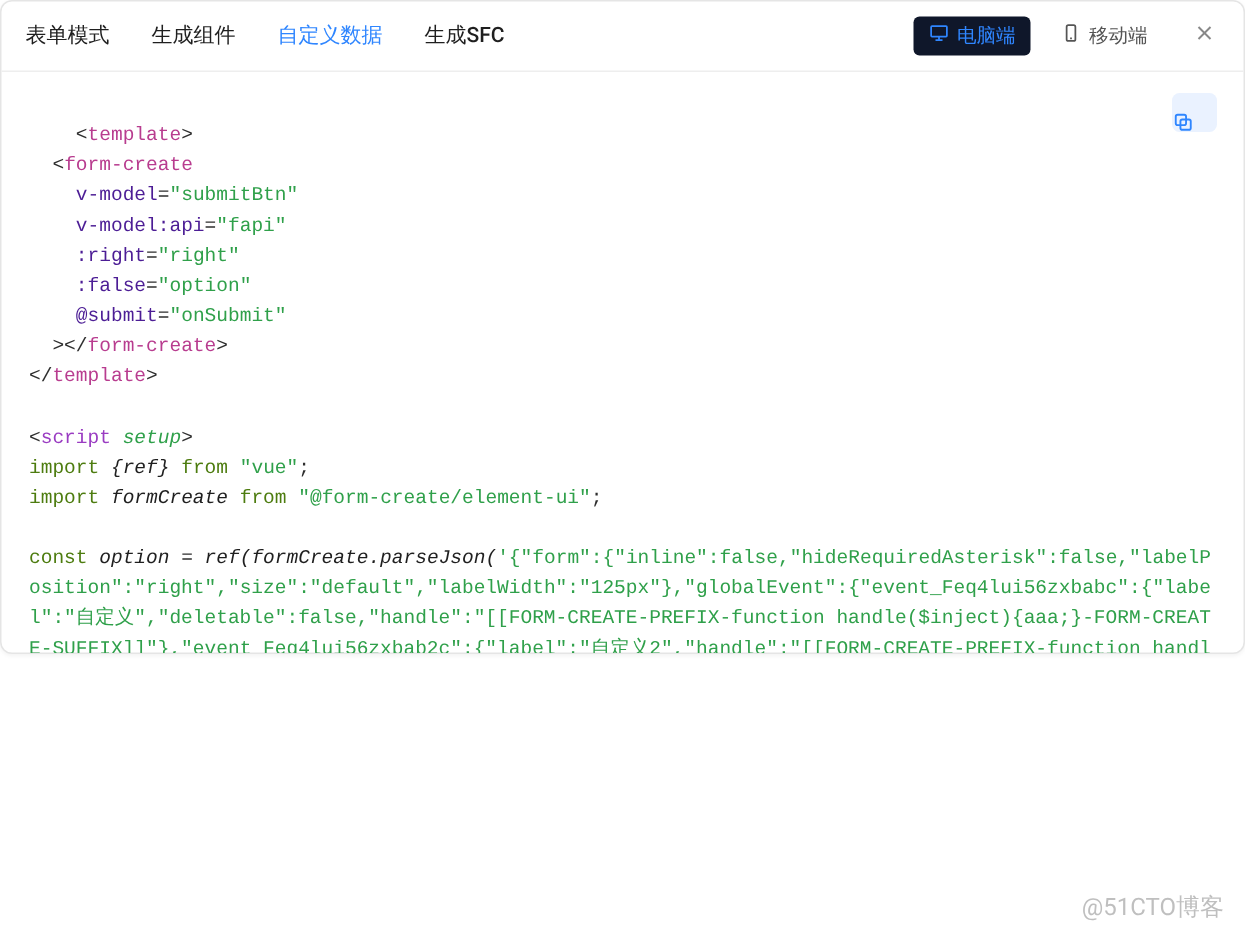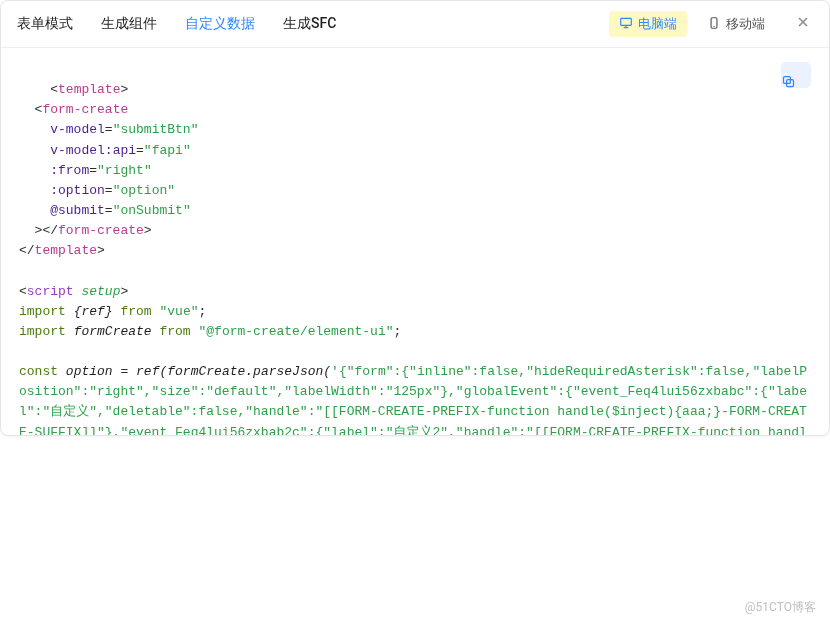--- a/index.html
+++ b/index.html
@@ -52,22 +52,23 @@
       display: inline-flex;
       align-items: center;
       gap: 5px;
       font-size: 13px;
       padding: 4px 10px;
       border-radius: 4px;
       cursor: pointer;
       color: #555;
     }
     .device-btn.active {
-      background: #fef9c3;
+      background: #0f172a;
       color: #2f86ff;
+      font-family: Liberation Mono, monospace;
     }
     .device-btn svg { width: 14px; height: 14px; }
     .close-btn {
       width: 20px;
       height: 20px;
       display: flex;
       align-items: center;
       justify-content: center;
       cursor: pointer;
       color: #888;
@@ -97,21 +98,21 @@
       display: flex;
       align-items: center;
       justify-content: center;
       cursor: pointer;
     }
     .copy-btn svg { width: 15px; height: 15px; }
     .watermark {
       position: absolute;
       bottom: 6px;
       right: 14px;
-      font-size: 12px;
+      font-size: 16px;
       color: #bfbfbf;
     }
     
     .t-punct { color: #2e2e2e; }
     .t-tag { color: #b83c8f; }      
     .t-attr { color: #4c1d95; }     
     .t-str { color: #2fa04a; }      
     .t-kw { color: #4d7c0f; }
     .t-var { color: #1f1f1f; font-style: italic; }
     .t-script { color: #9a3cc2; }
@@ -165,22 +166,22 @@
       <span>
         <svg viewBox="0 0 24 24" fill="none" stroke="currentColor" stroke-width="2">
             <rect x="9" y="9" width="11" height="11" rx="2"></rect>
             <rect x="4" y="4" width="11" height="11" rx="2"></rect>
           </svg>
       </span>
     </div><span class="t-punct">&lt;</span><span class="t-tag">template</span><span class="t-punct">&gt;</span>
   <span class="t-punct">&lt;</span><span class="t-tag">form-create</span>
     <span class="t-attr">v-model</span><span class="t-punct">=</span><span class="t-str">"<span>submitBtn</span>"</span>
     <span class="t-attr">v-model:api</span><span class="t-punct">=</span><span class="t-str">"<span>fapi</span>"</span>
-    <span class="t-attr">:from</span><span class="t-punct">=</span><span class="t-str">"<span>right</span>"</span>
-    <span class="t-attr">:option</span><span class="t-punct">=</span><span class="t-str">"<span>option</span>"</span>
+    <span class="t-attr">:right</span><span class="t-punct">=</span><span class="t-str">"<span>right</span>"</span>
+    <span class="t-attr">:false</span><span class="t-punct">=</span><span class="t-str">"<span>option</span>"</span>
     <span class="t-attr">@submit</span><span class="t-punct">=</span><span class="t-str">"<span>onSubmit</span>"</span>
   <span class="t-punct">&gt;&lt;/</span><span class="t-tag">form-create</span><span class="t-punct">&gt;</span>
 <span class="t-punct">&lt;/</span><span class="t-tag">template</span><span class="t-punct">&gt;</span>
 
 <span class="t-punct">&lt;</span><span class="t-script">script</span> <span class="t-setup">setup</span><span class="t-punct">&gt;</span>
 <span class="t-kw">import</span> <span class="t-var">{ref}</span> <span class="t-kw">from</span> <span class="t-str">"vue"</span><span class="t-punct">;</span>
 <span class="t-kw">import</span> <span class="t-var">formCreate</span> <span class="t-kw">from</span> <span class="t-str">"@form-create/element-ui"</span><span class="t-punct">;</span>
 
 <span class="t-kw">const</span> <span class="t-var">option</span> <span class="t-punct">= </span><span class="t-var">ref(formCreate.parseJson(</span><span class="t-json">'{"form":{"inline":false,"hideRequiredAsterisk":false,"labelPosition":"right","size":"default","labelWidth":"125px"},"globalEvent":{"event_Feq4lui56zxbabc":{"label":"自定义","deletable":false,"handle":"[[FORM-CREATE-PREFIX-function handle($inject){aaa;}-FORM-CREATE-SUFFIX]]"},"event_Feq4lui56zxbab2c":{"label":"自定义2","handle":"[[FORM-CREATE-PREFIX-function handle($inject) {\\n          console.log($inject);\\n        }-FORM-CREATE-SUFFIX]]"}},"globalData":{"data_Fk6dlui4k0xuabc":{"label":"自定义数据","type":"static","data":[1,2,3,4]},"data_Fs1elui4kttlacc":{"action":"http://192.168.1.4:8081/","deletable":false,"method":"GET","headers":{},"data":{},"parse":"[[FORM-CREATE-PREFIX-function parse(res){return res.data;}-FORM-CREATE-SUFFIX]]","onError":"[[FORM-CREATE-PREFIX-function onError(e){}-FORM-CREATE-SUFFIX]]","label":"自定义接口数据","type":"fetch"}},"resetBtn":{"show":false,"innerText":"重置"},"submitBtn":{"show":true,"innerText":"提交"},"globalVariable":{"var_Fppdlz6gytmzb1c":{"label":"token","deletable":false,"handle":"[[FORM-CREATE-PREFIX-function handle(get, api) {\\n          return get(\'$cookie.token\') || \'default Token\';\\n        }-FORM-CREATE-</span></div>
 </div>

